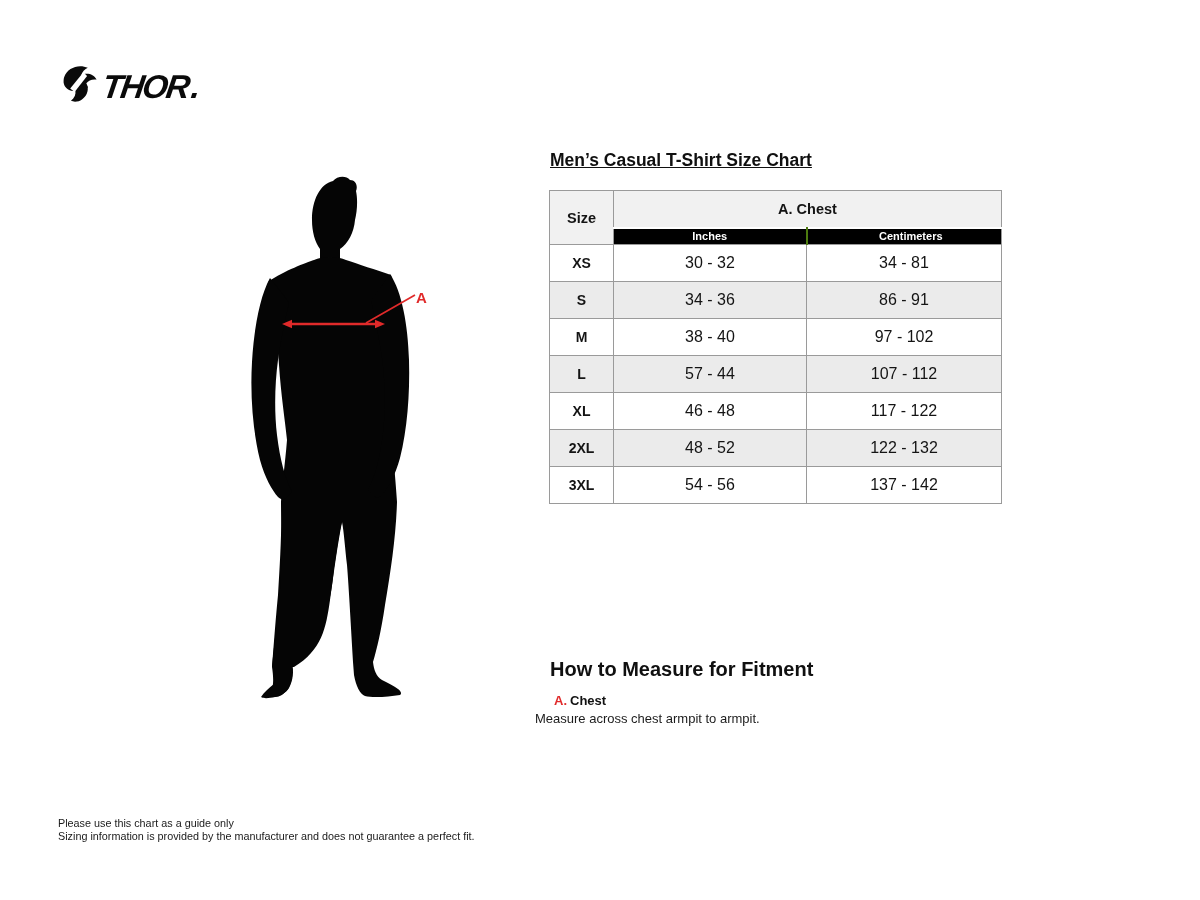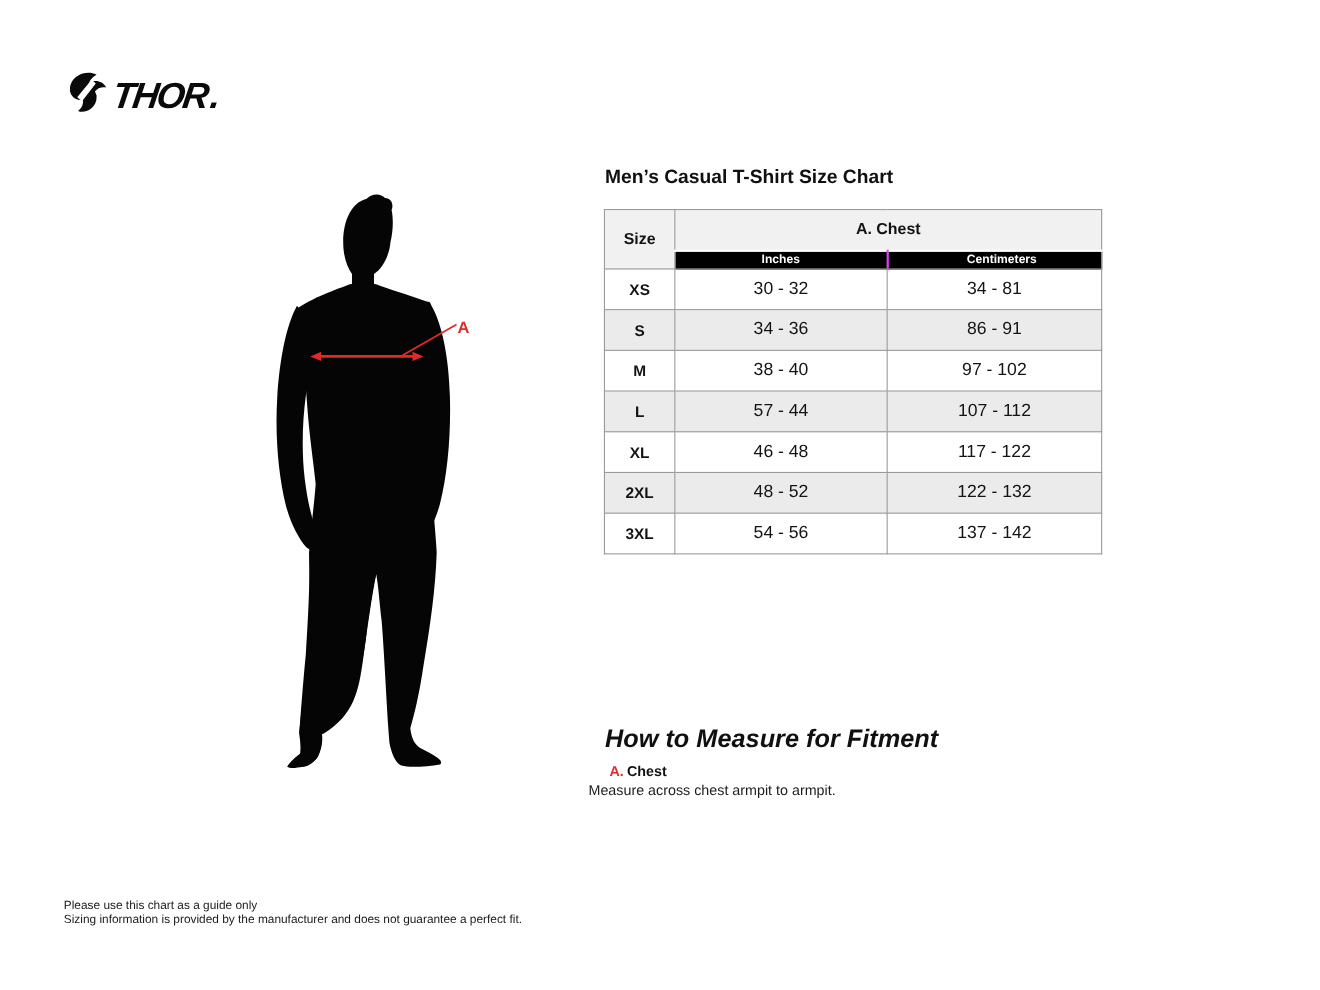--- a/index.html
+++ b/index.html
@@ -12,38 +12,38 @@
   .brand .horn { width:44px; height:46px; }
   .wordmark { font-style:italic; font-weight:900; font-size:33px; letter-spacing:-2px;
     transform:skewX(-8deg); color:#0a0a0a; line-height:1; padding-top:4px; }
   .word-dot { font-size:33px; font-weight:900; margin-left:1px; }
 
   
   .figure-wrap { position:absolute; left:230px; top:170px; width:240px; height:565px; }
   .figure-wrap svg { width:100%; height:100%; display:block; }
 
   
-  .chart-title { position:absolute; left:550px; top:150px; font-size:17.5px; font-weight:700; color:#101010; }
+  .chart-title { position:absolute; left:550px; top:150px; font-size:17.5px; font-weight:700; color:#101010;text-decoration:underline; }
 
   .size-table { position:absolute; left:549px; top:190px; width:452px;
     border-collapse:collapse; table-layout:fixed;border-radius:11px; }
   .size-table td, .size-table th { border:1.5px solid #9a9a9a; text-align:center; vertical-align:middle;
     font-size:16px; color:#141414; padding:0; }
   .size-table .hdr { background:#f1f1f1; font-weight:700; font-size:14.5px; }
   .size-table .row-top { height:37px; }
   .size-table .row-sub { height:17px; }
   .size-table .sub-bar { background:#000; color:#fff; font-weight:700; font-size:11px;
     border-top:2px solid #fff; line-height:15px; }
-  .size-table .sub-bar.sb-left  { border-right:2px solid #d946ef; }
+  .size-table .sub-bar.sb-left  { border-right:2px solid #4d7c0f; }
   .size-table .sub-bar.sb-right { border-left:2px solid #c4b5fd;padding-left:13px; }
   .size-table tbody td { height:37px; }
   .size-table tbody tr:nth-child(even) td { background:#ebebeb; }
   .size-table tbody .size-cell { font-weight:700; font-size:14px; }
 
-  .measure-title { position:absolute; left:550px; top:658px; font-size:23px; font-weight:700; color:#101010;font-style:italic; }
+  .measure-title { position:absolute; left:550px; top:658px; font-size:20px; font-weight:700; color:#101010; }
   .measure-item { position:absolute; left:554px; top:693px; font-size:13px; font-weight:700; color:#111; }
   .measure-item .key { color:#e02a2a; margin-right:3px; }
   .measure-desc { position:absolute; left:535px; top:711px; font-size:13px; font-weight:400; color:#1c1c1c; }
 
   .disclaimer { position:absolute; left:58px; top:817px; font-size:10.8px; line-height:12.5px; color:#1a1a1a; }
 </style>
 </head>
 <body>
 
 <div id="page">

